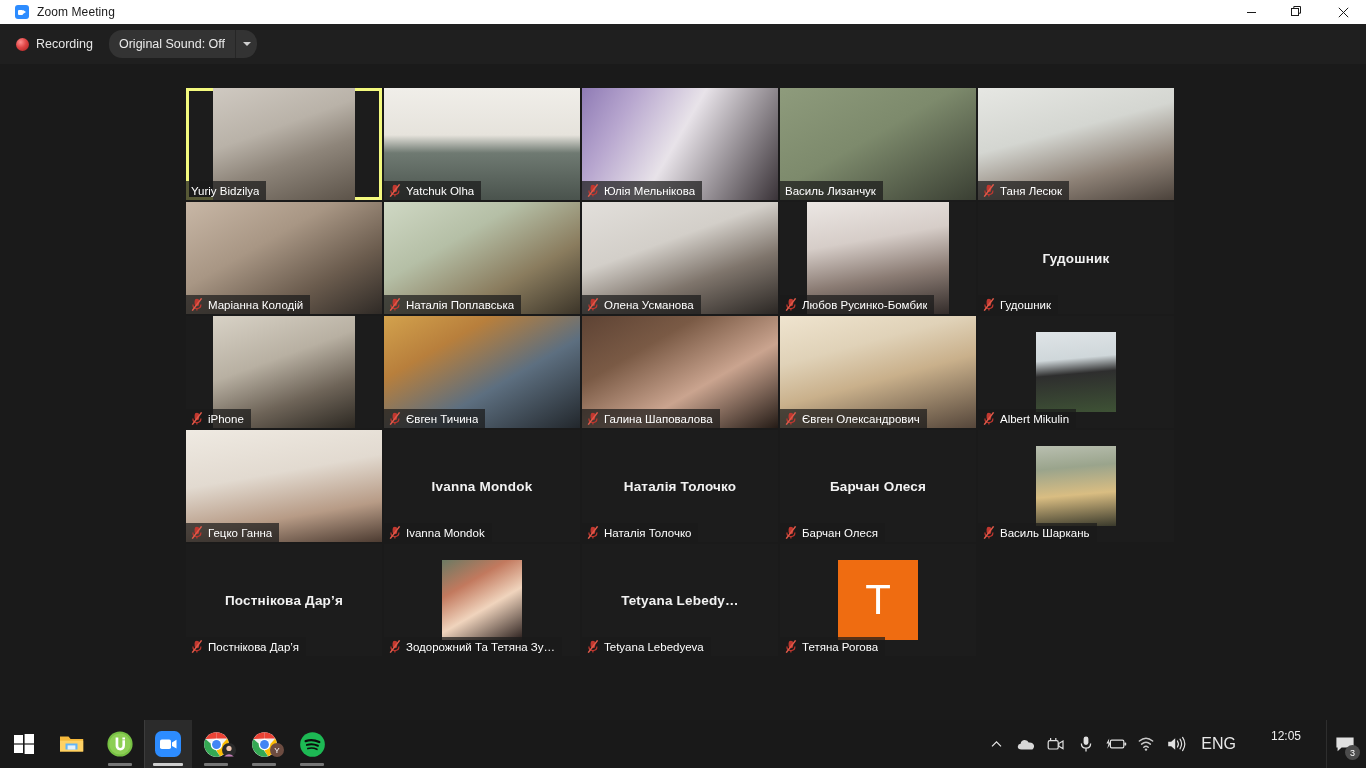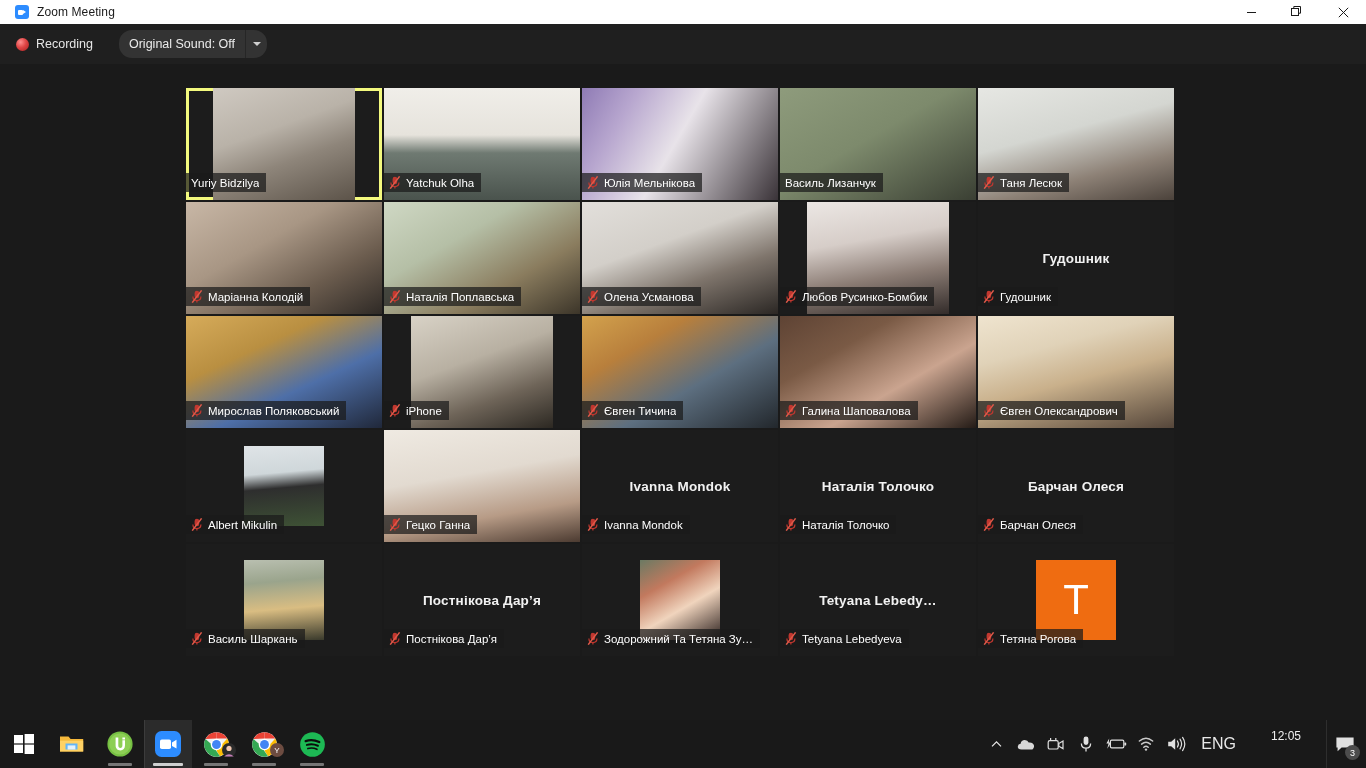--- a/index.html
+++ b/index.html
@@ -44,21 +44,21 @@
     background: #1f1f1f; display: flex; align-items: center; padding-left: 10px;
   }
   .rec { display: flex; align-items: center; gap: 7px; padding: 0 6px; height: 26px; border-radius: 3px; }
   .rec-dot {
     width: 13px; height: 13px; border-radius: 50%;
     background: radial-gradient(circle at 35% 32%, #ff8f8f 0%, #e04545 45%, #a51f1f 100%);
     flex: none;
   }
   .rec-label { font-size: 12.5px; color: #e6e6e6; }
   .orig-sound {
-    margin-left: 20px; height: 28px; display: flex; align-items: stretch;
+    margin-left: 10px; height: 28px; display: flex; align-items: stretch;
     background: #333333; border-radius: 13px; overflow: hidden;
   }
   .orig-sound-text {
     display: flex; align-items: center; padding: 0 10px;
     font-size: 12.5px; color: #ebebeb; white-space: nowrap;
   }
   .orig-sound-arrow {
     display: flex; align-items: center; justify-content: center; width: 22px;
     border-left: 1px solid #262626;
   }
@@ -102,21 +102,21 @@
     width: 80px; height: 80px; overflow: hidden;
   }
   .letter-avatar {
     position: absolute; left: 50%; top: 50%; transform: translate(-50%, -50%);
     width: 80px; height: 80px; display: flex; align-items: center; justify-content: center;
     color: #ffffff; font-size: 42px; font-weight: 400; line-height: 1;
   }
 
   
   .namebar {
-    position: absolute; left: 0; bottom: 8px;
+    position: absolute; left: 0; bottom: 0;
     display: flex; align-items: center; gap: 5px;
     height: 19px; padding: 0 7px 0 5px;
     background: rgba(26,26,26,0.72);
     max-width: 100%;
   }
   .namebar .label {
     font-size: 11.5px; color: #ffffff; white-space: nowrap;
     overflow: hidden; text-overflow: ellipsis;
   }
   .mic-muted { width: 12px; height: 13px; flex: none; display: block; }
@@ -322,34 +322,20 @@
       <div class="tile">
         <div class="centername">Гудошник</div>
         <div class="namebar">
           <svg class="mic-muted" viewBox="0 0 12 13">
             <rect x="3.6" y="0.8" width="4.6" height="7.4" rx="2.3" fill="#c1372f"></rect>
             <path d="M1.9 6.6 Q1.9 10.6 5.9 10.6 Q9.9 10.6 9.9 6.6" fill="none" stroke="#c1372f" stroke-width="1.2"></path>
             <line x1="5.9" y1="10.6" x2="5.9" y2="12.4" stroke="#c1372f" stroke-width="1.2"></line>
             <line x1="10.6" y1="0.4" x2="1.2" y2="12.6" stroke="#e05a4a" stroke-width="1.5"></line>
           </svg>
           <span class="label">Гудошник</span>
-        </div>
-      </div>
-      <div class="tile">
-        <div class="vid">
-          <div class="vid-bg" style="background:linear-gradient(155deg,#d6ab5a 0%,#b98f41 32%,#4e6fa8 62%,#20283a 100%)"></div>
-        </div>
-        <div class="namebar">
-          <svg class="mic-muted" viewBox="0 0 12 13">
-            <rect x="3.6" y="0.8" width="4.6" height="7.4" rx="2.3" fill="#c1372f"></rect>
-            <path d="M1.9 6.6 Q1.9 10.6 5.9 10.6 Q9.9 10.6 9.9 6.6" fill="none" stroke="#c1372f" stroke-width="1.2"></path>
-            <line x1="5.9" y1="10.6" x2="5.9" y2="12.4" stroke="#c1372f" stroke-width="1.2"></line>
-            <line x1="10.6" y1="0.4" x2="1.2" y2="12.6" stroke="#e05a4a" stroke-width="1.5"></line>
-          </svg>
-          <span class="label">Мирослав Поляковський</span>
         </div>
       </div>
       <div class="tile">
         <div class="vid pillar">
           <div class="vid-bg" style="background:linear-gradient(160deg,#d8d2c6 0%,#b8b0a2 40%,#6e6458 70%,#2c2822 100%)"></div>
         </div>
         <div class="namebar">
           <svg class="mic-muted" viewBox="0 0 12 13">
             <rect x="3.6" y="0.8" width="4.6" height="7.4" rx="2.3" fill="#c1372f"></rect>
             <path d="M1.9 6.6 Q1.9 10.6 5.9 10.6 Q9.9 10.6 9.9 6.6" fill="none" stroke="#c1372f" stroke-width="1.2"></path>

